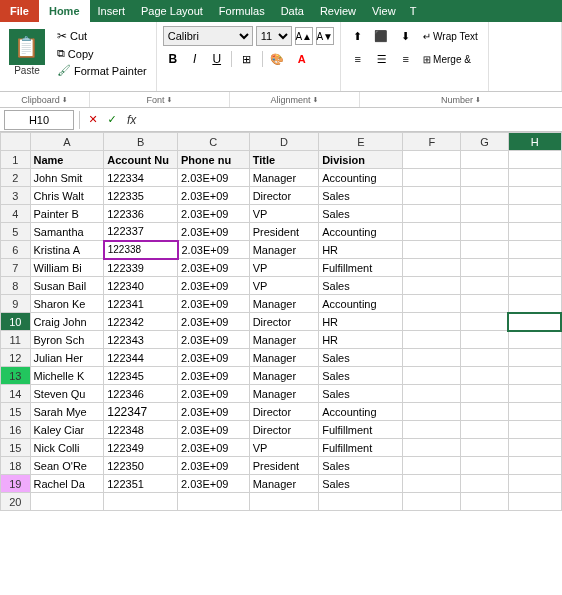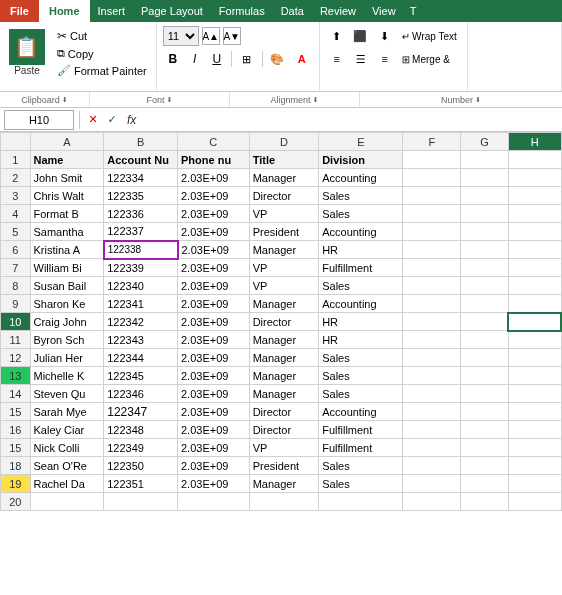--- a/index.html
+++ b/index.html
@@ -41,20 +41,23 @@
       </div>
       <div style="display:flex; align-items:center; gap:3px; padding:1px 3px; cursor:pointer; font-size:11px;">
         <span style="font-size:11px; color:#217346;">🖌</span>
         <span>Format Painter</span>
       </div>
     </div>
   </div>
 
   <div style="display:flex; flex-direction:column; padding:4px 6px 0; border-right:1px solid #e0e0e0; min-width:130px;">
     <div style="display:flex; gap:3px; align-items:center; margin-bottom:3px;">
+      <select style="width:90px; height:20px; font-size:11px; border:1px solid #aaa;">
+        <option>Calibri</option>
+      </select>
       <select style="width:36px; height:20px; font-size:11px; border:1px solid #aaa;">
         <option>11</option>
       </select>
       <button style="width:18px; height:18px; border:1px solid #aaa; background:#fff; cursor:pointer; font-size:10px; display:flex; align-items:center; justify-content:center; padding:0;">A▲</button>
       <button style="width:18px; height:18px; border:1px solid #aaa; background:#fff; cursor:pointer; font-size:10px; display:flex; align-items:center; justify-content:center; padding:0;">A▼</button>
     </div>
     <div style="display:flex; gap:2px; align-items:center;">
       <button style="width:20px; height:20px; border:1px solid transparent; background:#fff; cursor:pointer; font-weight:bold; font-size:12px;">B</button>
       <button style="width:20px; height:20px; border:1px solid transparent; background:#fff; cursor:pointer; font-style:italic; font-size:12px;">I</button>
       <button style="width:20px; height:20px; border:1px solid transparent; background:#fff; cursor:pointer; text-decoration:underline; font-size:12px;">U</button>
@@ -166,21 +169,21 @@
     <td style="border:1px solid #d0d0d0; height:18px; font-size:11px; padding:0 3px; overflow:hidden; white-space:nowrap; width:70px; ">122335</td>
     <td style="border:1px solid #d0d0d0; height:18px; font-size:11px; padding:0 3px; overflow:hidden; white-space:nowrap; width:68px; ">2.03E+09</td>
     <td style="border:1px solid #d0d0d0; height:18px; font-size:11px; padding:0 3px; overflow:hidden; white-space:nowrap; width:66px; ">Director</td>
     <td style="border:1px solid #d0d0d0; height:18px; font-size:11px; padding:0 3px; overflow:hidden; white-space:nowrap; width:80px; ">Sales</td>
     <td style="border:1px solid #d0d0d0; height:18px; font-size:11px; padding:0 3px; overflow:hidden; white-space:nowrap; width:55px;"></td>
     <td style="border:1px solid #d0d0d0; height:18px; font-size:11px; padding:0 3px; overflow:hidden; white-space:nowrap; width:45px;"></td>
     <td style="border:1px solid #d0d0d0; height:18px; font-size:11px; padding:0 3px; overflow:hidden; white-space:nowrap; width:50px;"></td>
   </tr>
         <tr>
     <td style="border:1px solid #d0d0d0; text-align:center; font-size:11px; width:28px; background:#f2f2f2; color:#333; height:18px; padding:0 2px;">4</td>
-    <td style="border:1px solid #d0d0d0; height:18px; font-size:11px; padding:0 3px; overflow:hidden; white-space:nowrap; width:70px; ">Format B</td>
+    <td style="border:1px solid #d0d0d0; height:18px; font-size:11px; padding:0 3px; overflow:hidden; white-space:nowrap; width:70px; ">Painter B</td>
     <td style="border:1px solid #d0d0d0; height:18px; font-size:11px; padding:0 3px; overflow:hidden; white-space:nowrap; width:70px; ">122336</td>
     <td style="border:1px solid #d0d0d0; height:18px; font-size:11px; padding:0 3px; overflow:hidden; white-space:nowrap; width:68px; ">2.03E+09</td>
     <td style="border:1px solid #d0d0d0; height:18px; font-size:11px; padding:0 3px; overflow:hidden; white-space:nowrap; width:66px; ">VP</td>
     <td style="border:1px solid #d0d0d0; height:18px; font-size:11px; padding:0 3px; overflow:hidden; white-space:nowrap; width:80px; ">Sales</td>
     <td style="border:1px solid #d0d0d0; height:18px; font-size:11px; padding:0 3px; overflow:hidden; white-space:nowrap; width:55px;"></td>
     <td style="border:1px solid #d0d0d0; height:18px; font-size:11px; padding:0 3px; overflow:hidden; white-space:nowrap; width:45px;"></td>
     <td style="border:1px solid #d0d0d0; height:18px; font-size:11px; padding:0 3px; overflow:hidden; white-space:nowrap; width:50px;"></td>
   </tr>
         <tr>
     <td style="border:1px solid #d0d0d0; text-align:center; font-size:11px; width:28px; background:#f2f2f2; color:#333; height:18px; padding:0 2px;">5</td>
@@ -330,21 +333,21 @@
     <td style="border:1px solid #d0d0d0; height:18px; font-size:11px; padding:0 3px; overflow:hidden; white-space:nowrap; width:70px; ">Sean O'Re</td>
     <td style="border:1px solid #d0d0d0; height:18px; font-size:11px; padding:0 3px; overflow:hidden; white-space:nowrap; width:70px; ">122350</td>
     <td style="border:1px solid #d0d0d0; height:18px; font-size:11px; padding:0 3px; overflow:hidden; white-space:nowrap; width:68px; ">2.03E+09</td>
     <td style="border:1px solid #d0d0d0; height:18px; font-size:11px; padding:0 3px; overflow:hidden; white-space:nowrap; width:66px; ">President</td>
     <td style="border:1px solid #d0d0d0; height:18px; font-size:11px; padding:0 3px; overflow:hidden; white-space:nowrap; width:80px; ">Sales</td>
     <td style="border:1px solid #d0d0d0; height:18px; font-size:11px; padding:0 3px; overflow:hidden; white-space:nowrap; width:55px;"></td>
     <td style="border:1px solid #d0d0d0; height:18px; font-size:11px; padding:0 3px; overflow:hidden; white-space:nowrap; width:45px;"></td>
     <td style="border:1px solid #d0d0d0; height:18px; font-size:11px; padding:0 3px; overflow:hidden; white-space:nowrap; width:50px;"></td>
   </tr>
         <tr>
-    <td style="border:1px solid #d0d0d0; text-align:center; font-size:11px; width:28px; background:#fde047; color:#333; height:18px; padding:0 2px;">19</td>
+    <td style="border:1px solid #d0d0d0; text-align:center; font-size:11px; width:28px; background:#f0abfc; color:#333; height:18px; padding:0 2px;">19</td>
     <td style="border:1px solid #d0d0d0; height:18px; font-size:11px; padding:0 3px; overflow:hidden; white-space:nowrap; width:70px; ">Rachel Da</td>
     <td style="border:1px solid #d0d0d0; height:18px; font-size:11px; padding:0 3px; overflow:hidden; white-space:nowrap; width:70px; ">122351</td>
     <td style="border:1px solid #d0d0d0; height:18px; font-size:11px; padding:0 3px; overflow:hidden; white-space:nowrap; width:68px; ">2.03E+09</td>
     <td style="border:1px solid #d0d0d0; height:18px; font-size:11px; padding:0 3px; overflow:hidden; white-space:nowrap; width:66px; ">Manager</td>
     <td style="border:1px solid #d0d0d0; height:18px; font-size:11px; padding:0 3px; overflow:hidden; white-space:nowrap; width:80px; ">Sales</td>
     <td style="border:1px solid #d0d0d0; height:18px; font-size:11px; padding:0 3px; overflow:hidden; white-space:nowrap; width:55px;"></td>
     <td style="border:1px solid #d0d0d0; height:18px; font-size:11px; padding:0 3px; overflow:hidden; white-space:nowrap; width:45px;"></td>
     <td style="border:1px solid #d0d0d0; height:18px; font-size:11px; padding:0 3px; overflow:hidden; white-space:nowrap; width:50px;"></td>
   </tr>
         <tr>

